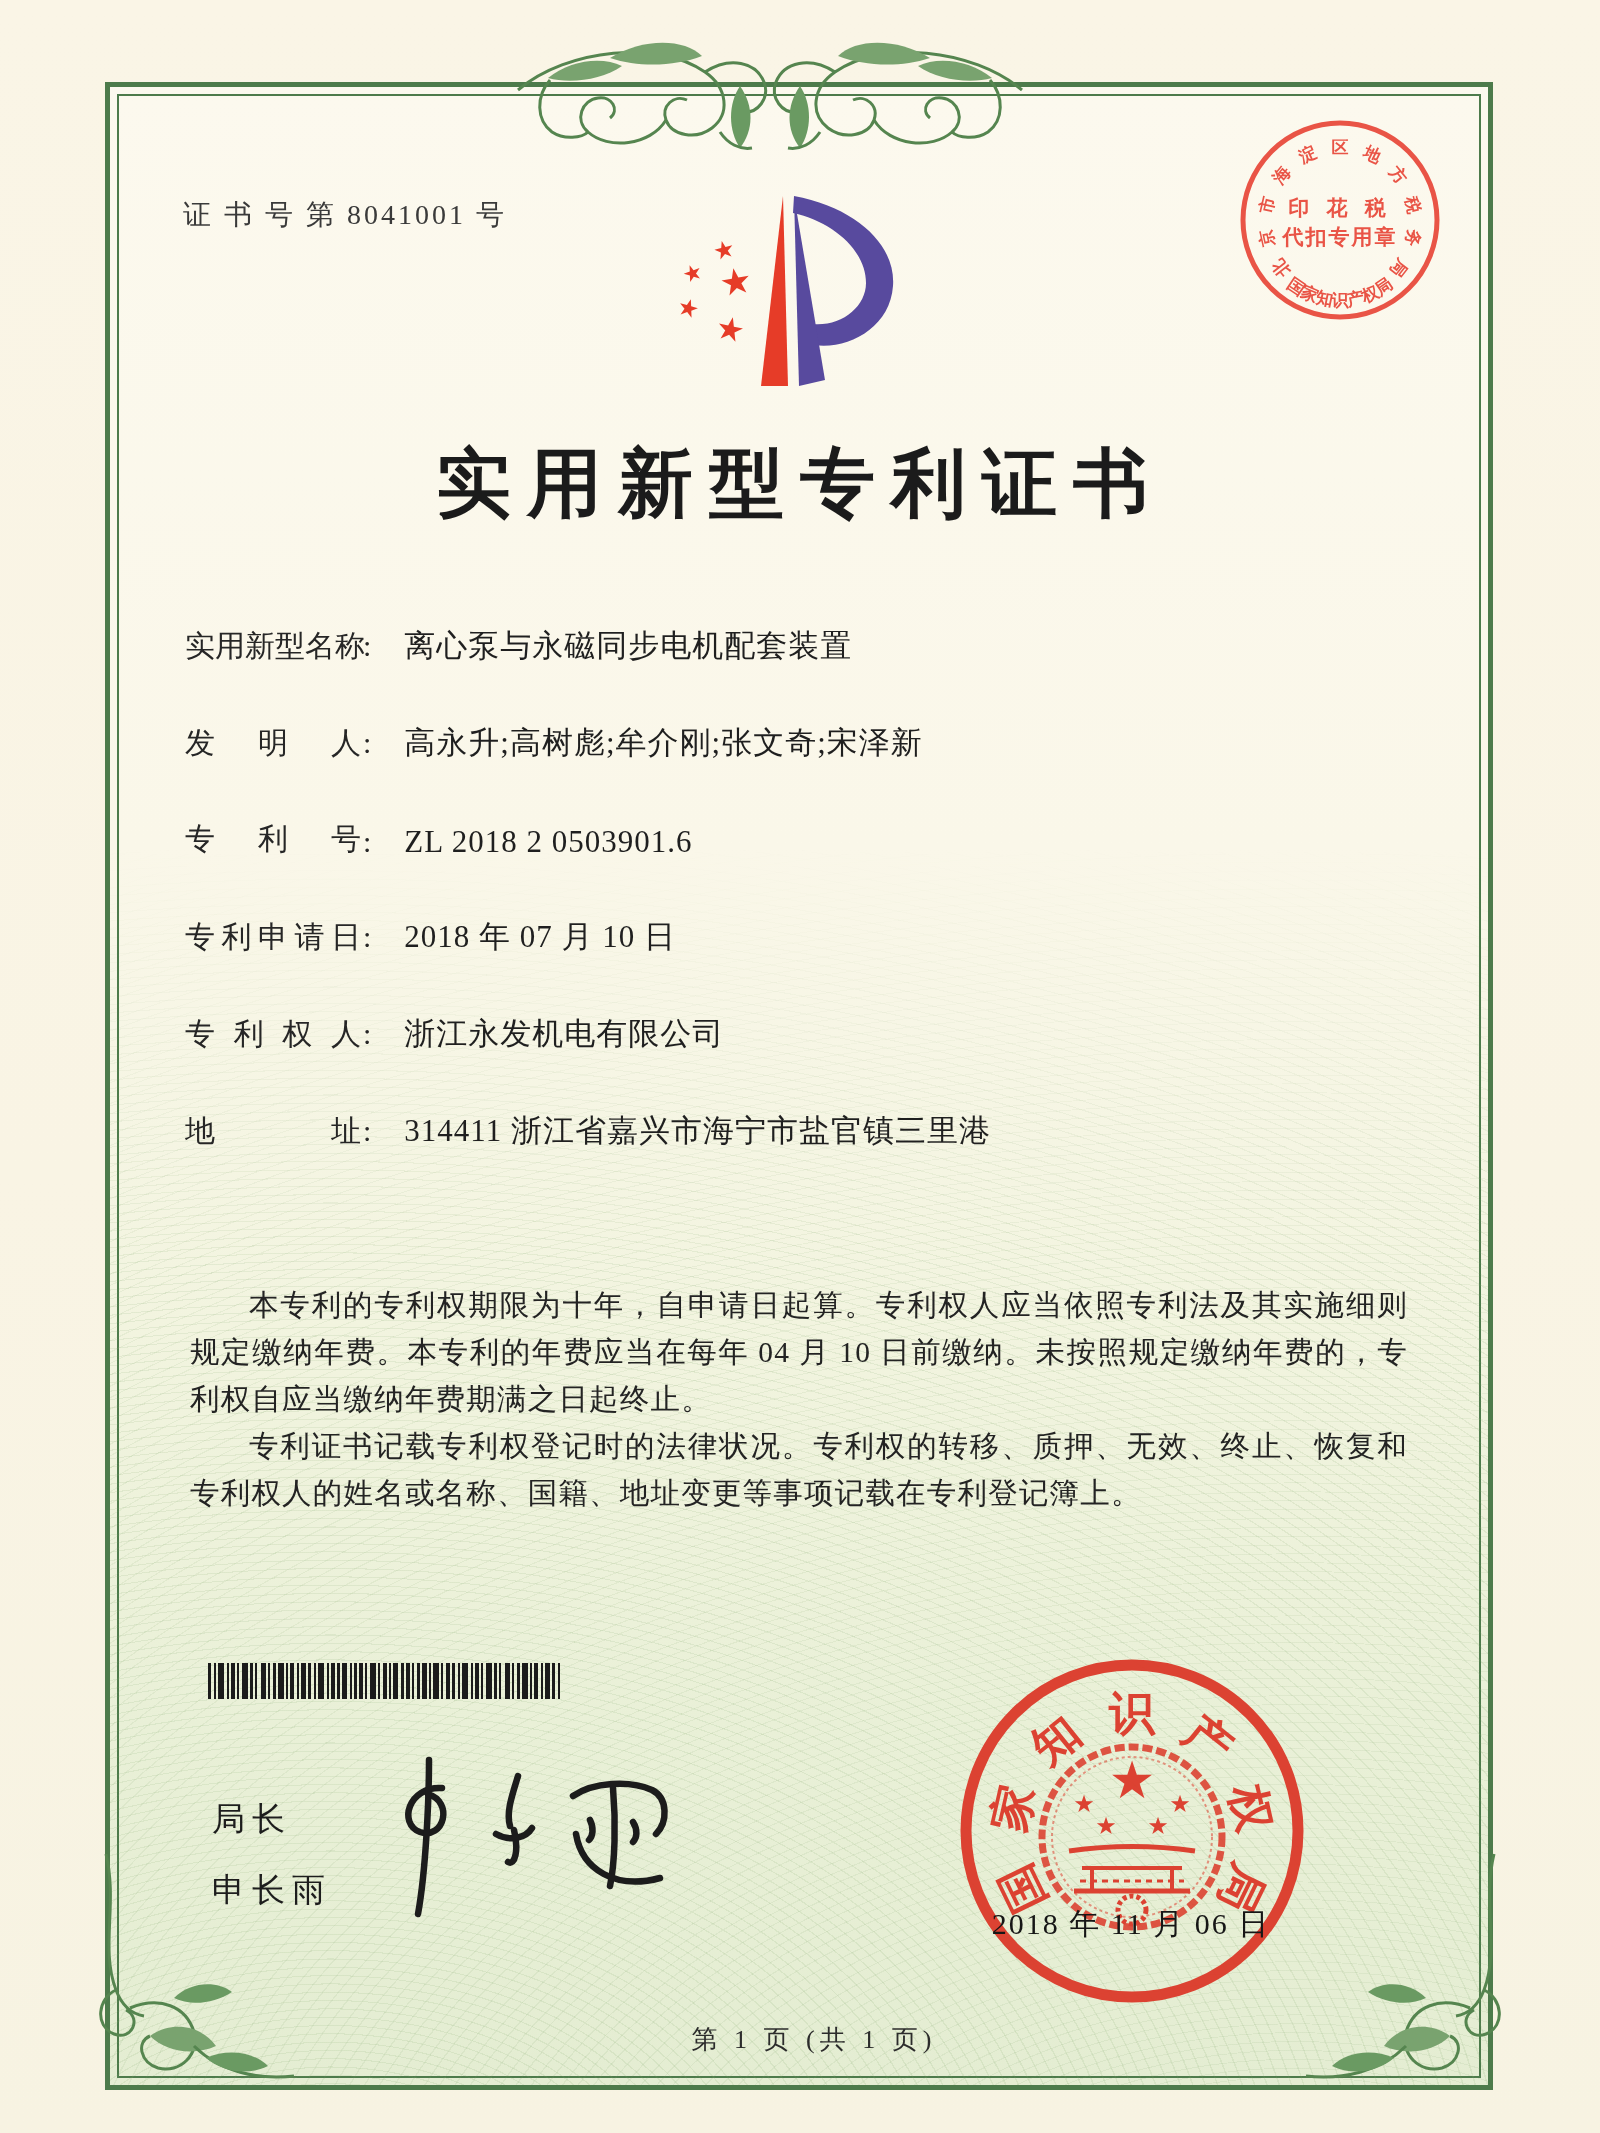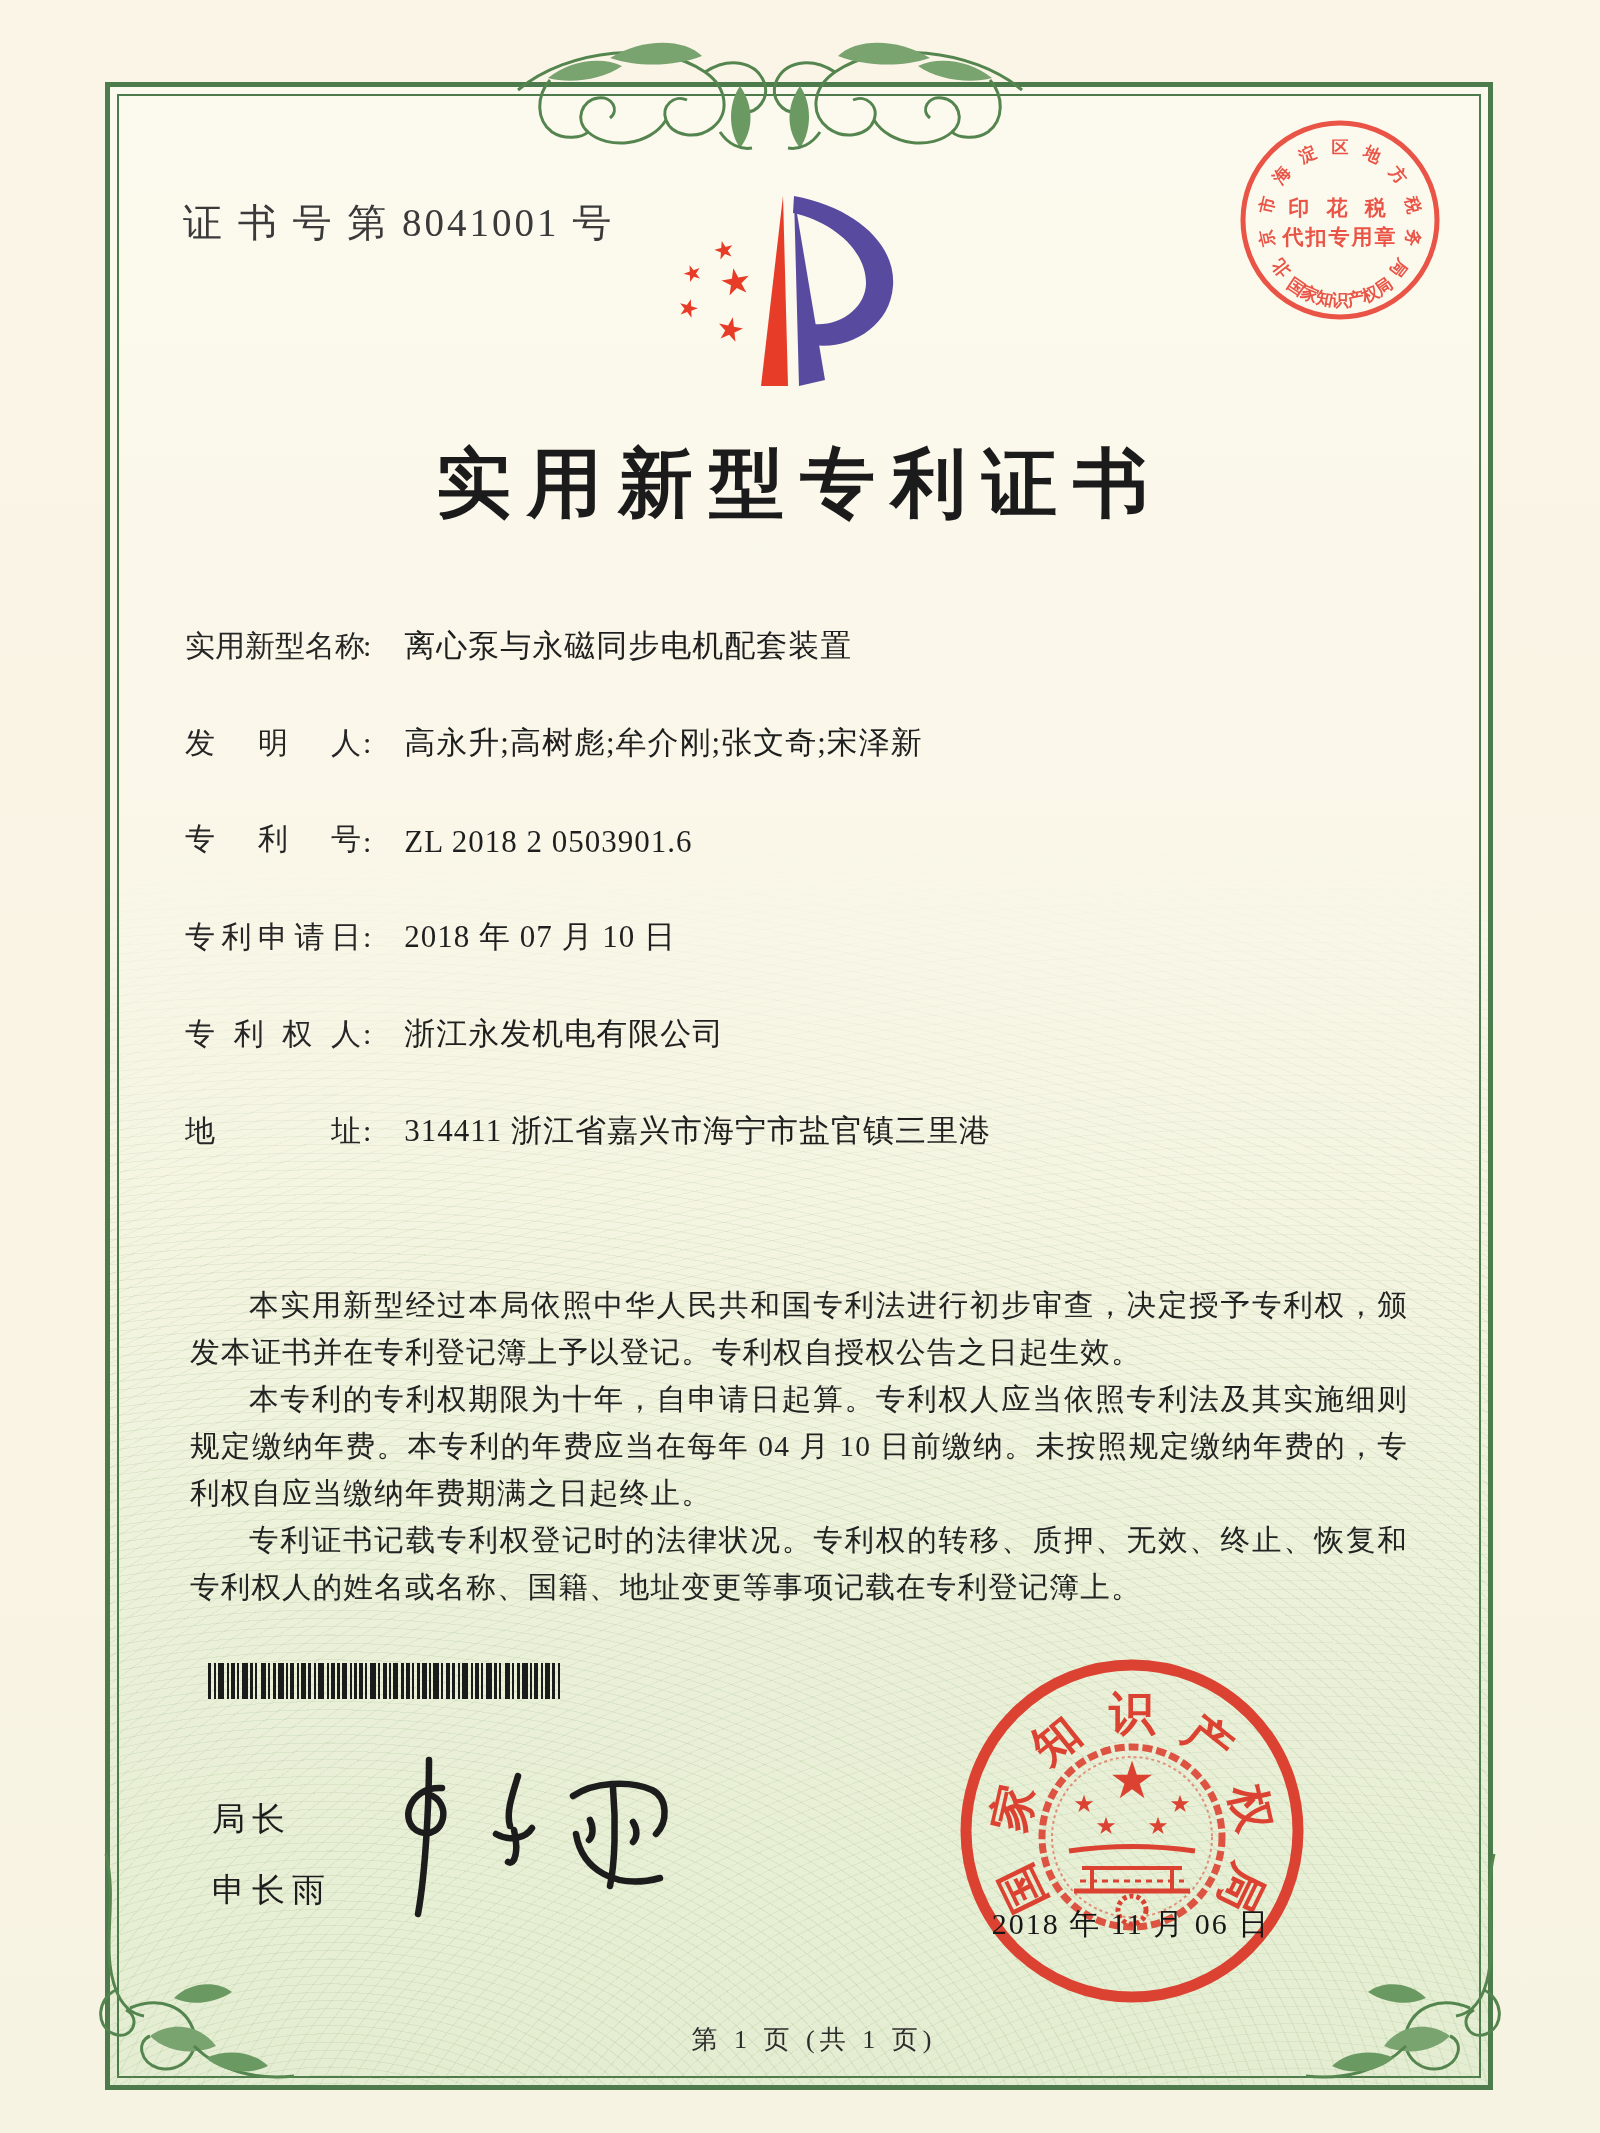--- a/index.html
+++ b/index.html
@@ -28,21 +28,21 @@
     background:
       repeating-radial-gradient(ellipse 1300px 900px at 16% 112%, rgba(125,165,105,.13) 0 1.5px, transparent 1.5px 12px),
       repeating-radial-gradient(ellipse 1500px 950px at 86% 118%, rgba(125,165,105,.10) 0 1.5px, transparent 1.5px 14px);
     -webkit-mask-image:linear-gradient(180deg,transparent 0,#000 35%);
     mask-image:linear-gradient(180deg,transparent 0,#000 35%);
     pointer-events:none;
   }
   .orn{position:absolute;}
   .orn path{vector-effect:non-scaling-stroke;}
   
-  .cert-no{position:absolute;left:183px;top:196px;font-size:39px;letter-spacing:3px;color:#3a3a3a;}
+  .cert-no{position:absolute;left:183px;top:196px;font-size:28px;letter-spacing:3px;color:#3a3a3a;}
   .title{position:absolute;left:0;right:0;top:418px;text-align:center;
          font-size:75px;font-weight:700;letter-spacing:16px;color:#1b1b1b;margin-top:16px;}
   .frow{position:absolute;left:185px;font-size:30px;color:#262626;white-space:nowrap;}
   .flabel{display:inline-block;width:176px;text-align:justify;text-align-last:justify;vertical-align:bottom;}
   .fcolon{display:inline-block;margin:0 14px 0 2px;}
   .fvalue{font-size:31px;letter-spacing:1px;color:#1f1f1f;margin-left:19px;}
   .frow2{position:absolute;font-size:30px;color:#262626;white-space:nowrap;}
   .paras{position:absolute;left:190px;width:1218px;top:1282px;
          font-size:29.5px;line-height:47px;letter-spacing:1.2px;text-align:justify;color:#232323;}
   .paras p{margin:0;text-indent:2em;}
@@ -163,21 +163,20 @@
   </div>
   <div class="frow" style="top:1013px;">
     <span class="flabel">专利权人</span><span class="fcolon">:</span><span class="fvalue">浙江永发机电有限公司</span>
   </div>
   <div class="frow" style="top:1110px;">
     <span class="flabel">地址</span><span class="fcolon">:</span><span class="fvalue">314411 浙江省嘉兴市海宁市盐官镇三里港</span>
   </div>
 
 
   <div class="paras">
-    <p>本实用新型经过本局依照中华人民共和国专利法进行初步审查，决定授予专利权，颁发本证书并在专利登记簿上予以登记。专利权自授权公告之日起生效。</p>
     <p>本专利的专利权期限为十年，自申请日起算。专利权人应当依照专利法及其实施细则规定缴纳年费。本专利的年费应当在每年 04 月 10 日前缴纳。未按照规定缴纳年费的，专利权自应当缴纳年费期满之日起终止。</p>
     <p>专利证书记载专利权登记时的法律状况。专利权的转移、质押、无效、终止、恢复和专利权人的姓名或名称、国籍、地址变更等事项记载在专利登记簿上。</p>
   </div>
 
   <svg class="orn" style="left:208px;top:1663px;" width="352" height="36" viewBox="0 0 352 36">
     <line x1="0" y1="18" x2="352" y2="18" stroke="#1b1b1b" stroke-width="36" stroke-dasharray="3 3 2 2 6 3 2 2 4 2 2 3 6 2 3 2 2 4 5 2 2 3 3 2 6 2 2 2 4 3 2 2 5 2 3 3 2 2 6 3 2 2 4 2 3 2 5 3 2 2 3 2 4 2 2 3 6 2 2 3 4 2 2 2 5 3 3 2 4 2 2 3 3 2 5 2 2 2 6 2 2 3 4 2"></line>
   </svg>
 
   <div class="director" style="top:1797px;">局长</div>
   <div class="director" style="top:1868px;">申长雨</div>

